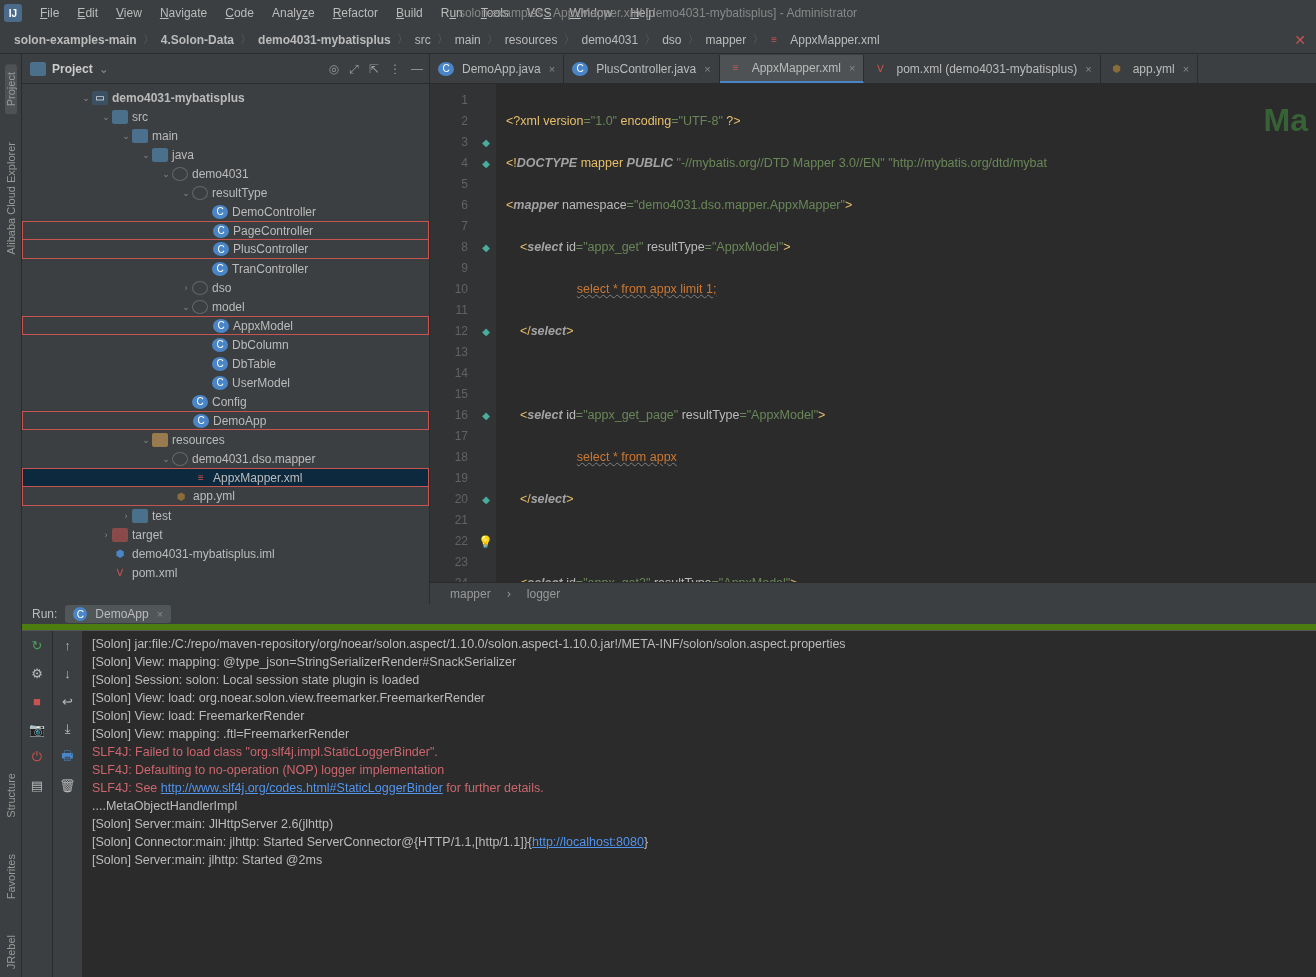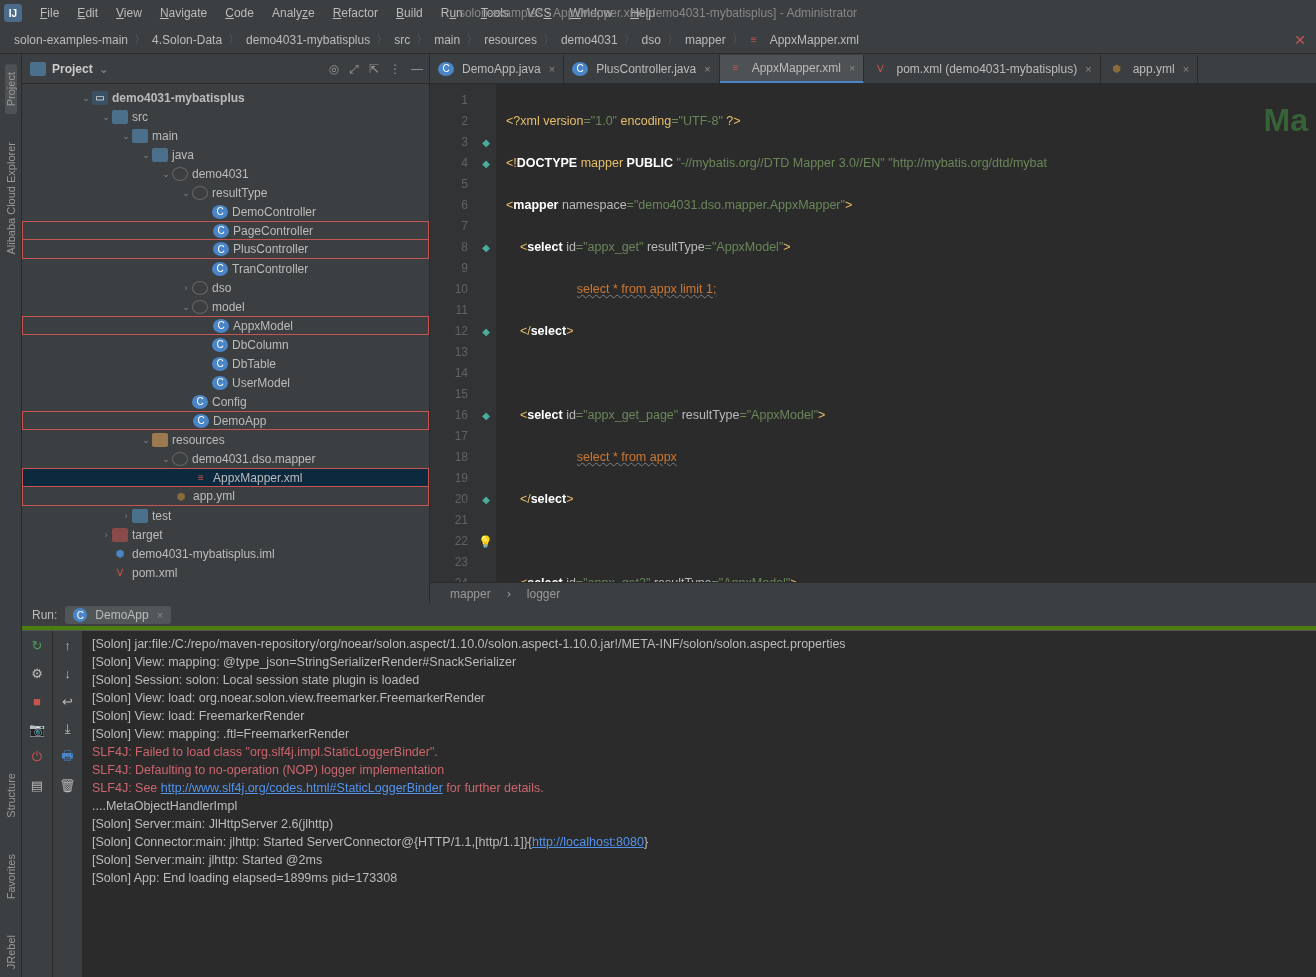--- a/index.html
+++ b/index.html
@@ -6,21 +6,21 @@
 body { background:#2b2b2b; color:#bbb; font-size:12px; width:1316px; height:977px; overflow:hidden; position:relative; }
 .titlebar { height:26px; background:#3c3f41; display:flex; align-items:center; padding:0 4px; position:relative; }
 .app-icon { width:18px; height:18px; background:#4a6b8a; border-radius:3px; margin-right:10px; display:flex; align-items:center; justify-content:center; color:#fff; font-weight:bold; font-size:10px; }
 .menubar { display:flex; gap:2px; }
 .menu-item { padding:3px 8px; cursor:pointer; color:#bbb; }
 .menu-item u { text-decoration:underline; }
 .title-text { position:absolute; left:50%; transform:translateX(-50%); color:#888; font-size:12px; }
 .breadcrumb-bar { height:28px; background:#3c3f41; display:flex; align-items:center; padding:0 10px; border-bottom:1px solid #2b2b2b; position:relative; }
 .bc-item { color:#bbb; padding:0 4px; }
 .bc-sep { color:#666; padding:0 2px; }
-.bc-item.bold { font-weight:normal; }
+.bc-item.bold { font-weight:bold; }
 .bc-close { position:absolute; right:10px; color:#c75450; font-size:14px; cursor:pointer; }
 .main-layout { display:flex; height:calc(100% - 54px); }
 .left-gutter { width:22px; background:#3c3f41; border-right:1px solid #2b2b2b; display:flex; flex-direction:column; align-items:center; padding-top:10px; gap:20px; }
 .vert-label { writing-mode:vertical-rl; transform:rotate(180deg); color:#999; font-size:11px; padding:8px 0; cursor:pointer; }
 .content-area { flex:1; display:flex; flex-direction:column; }
 .upper { display:flex; height:550px; }
 .project-panel { width:408px; background:#3c3f41; border-right:1px solid #2b2b2b; display:flex; flex-direction:column; }
 .panel-header { height:30px; display:flex; align-items:center; padding:0 8px; border-bottom:1px solid #2b2b2b; position:relative; }
 .folder-ic { width:16px; height:14px; background:#4a708b; border-radius:2px; margin-right:6px; }
 .panel-title { font-weight:bold; color:#ccc; }
@@ -43,28 +43,28 @@
 .ed-tab.active { background:#4e5254; border-bottom:2px solid #4a86c7; }
 .tab-close { color:#888; margin-left:4px; font-size:11px; }
 .editor-body { flex:1; display:flex; position:relative; overflow:hidden; }
 .gutter { width:46px; background:#313335; text-align:right; padding:6px 8px 6px 0; color:#606366; font-family:'Consolas',monospace; font-size:12px; line-height:21px; }
 .icon-gutter { width:20px; background:#313335; padding-top:6px; }
 .icon-gutter div { height:21px; display:flex; align-items:center; justify-content:center; }
 .code { flex:1; padding:6px 0 6px 10px; font-family:'Consolas',monospace; font-size:12.5px; line-height:21px; white-space:pre; }
 .c-tag { color:#e8bf6a; }
 .c-attr { color:#bababa; }
 .c-str { color:#6a8759; }
-.c-kw { color:#ffffff; font-weight:bold; }
+.c-kw { color:#a3a3a3; font-weight:bold;font-style:italic; }
 .c-kw2 { color:#cc7832; }
 .c-wavy { text-decoration:underline wavy #808080; text-decoration-thickness:1px;margin-left:43px; }
 .watermark { position:absolute; top:18px; right:8px; color:#3a6b3a; font-size:32px; font-weight:bold; opacity:.85; font-family:Arial; }
 .bulb { color:#e8bf6a; }
 .bc-status { height:22px; background:#3c3f41; border-top:1px solid #2b2b2b; display:flex; align-items:center; padding:0 20px; color:#999; font-family:Consolas,monospace; font-size:12px; }
 .run-panel { flex:1; display:flex; border-top:1px solid #555; background:#2b2b2b; min-height:0; }
-.run-header { height:26px; background:#3c3f41; display:flex; align-items:center; padding:0 10px; gap:8px; border-bottom:4px solid #4d7c0f; }
+.run-header { height:26px; background:#3c3f41; display:flex; align-items:center; padding:0 10px; gap:8px; border-bottom:6px solid #4d7c0f; }
 .run-tab { background:#515658; padding:2px 8px; border-radius:3px; display:flex; align-items:center; gap:4px; }
 .run-tools { width:30px; background:#3c3f41; display:flex; flex-direction:column; align-items:center; padding-top:6px; gap:12px; }
 .run-tools2 { width:30px; background:#3c3f41; display:flex; flex-direction:column; align-items:center; padding-top:6px; gap:12px; border-left:1px solid #2b2b2b; }
 .rt-ic { width:16px; height:16px; display:flex; align-items:center; justify-content:center; font-size:13px; cursor:pointer; }
 .console { flex:1; padding:4px 10px; font-family:'Consolas',monospace; font-size:12.5px; line-height:18px; overflow:auto; }
 .log-line { color:#bbb; white-space:pre; }
 .log-err { color:#cc666e; }
 .log-link { color:#5394ec; text-decoration:underline; }
 .lower { flex:1; display:flex; flex-direction:column; min-height:0; }
 .db-ic { font-size:10px; }
@@ -423,18 +423,17 @@
             <div class="log-line">[Solon] View: load: org.noear.solon.view.freemarker.FreemarkerRender</div>
             <div class="log-line">[Solon] View: load: FreemarkerRender</div>
             <div class="log-line">[Solon] View: mapping: .ftl=FreemarkerRender</div>
             <div class="log-line log-err">SLF4J: Failed to load class "org.slf4j.impl.StaticLoggerBinder".</div>
             <div class="log-line log-err">SLF4J: Defaulting to no-operation (NOP) logger implementation</div>
             <div class="log-line log-err">SLF4J: See <span class="log-link">http://www.slf4j.org/codes.html#StaticLoggerBinder</span> for further details.</div>
             <div class="log-line">....MetaObjectHandlerImpl</div>
             <div class="log-line">[Solon] Server:main: JlHttpServer 2.6(jlhttp)</div>
             <div class="log-line">[Solon] Connector:main: jlhttp: Started ServerConnector@{HTTP/1.1,[http/1.1]}{<span class="log-link">http://localhost:8080</span>}</div>
             <div class="log-line">[Solon] Server:main: jlhttp: Started @2ms</div>
-            <div class="log-line">[Solon] App: End loading elapsed=1899ms pid=173308</div>
           </div>
       </div>
     </div>
   </div>
 </div>
 
 </body></html>

